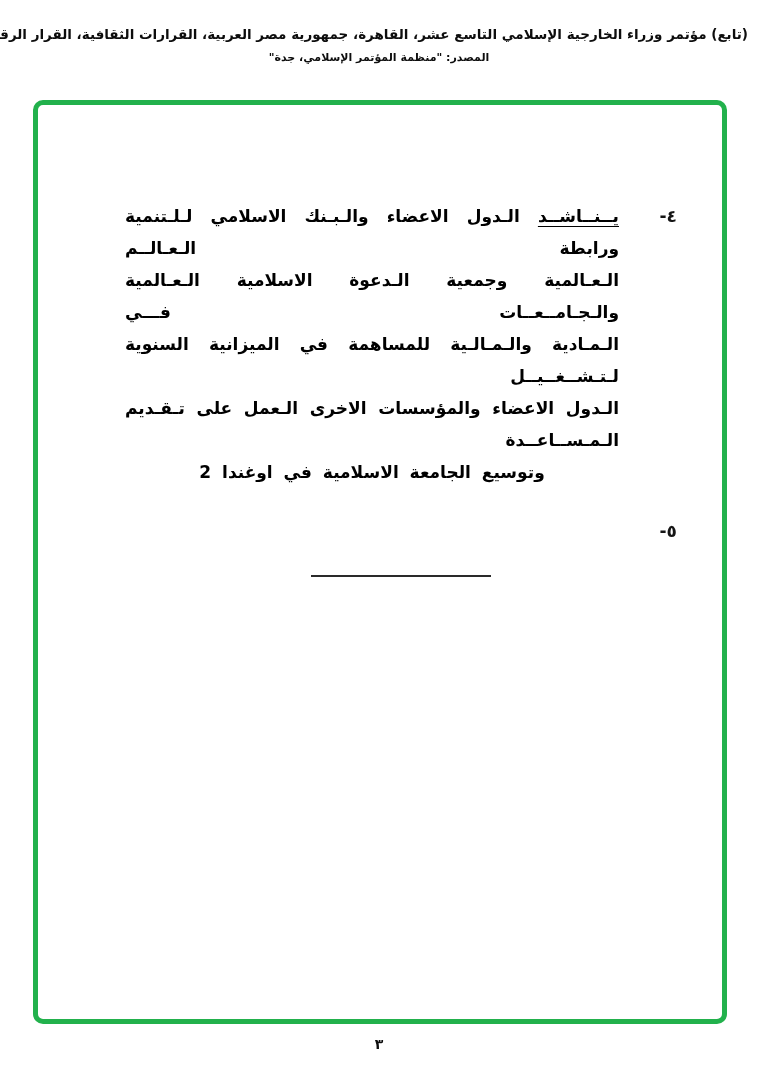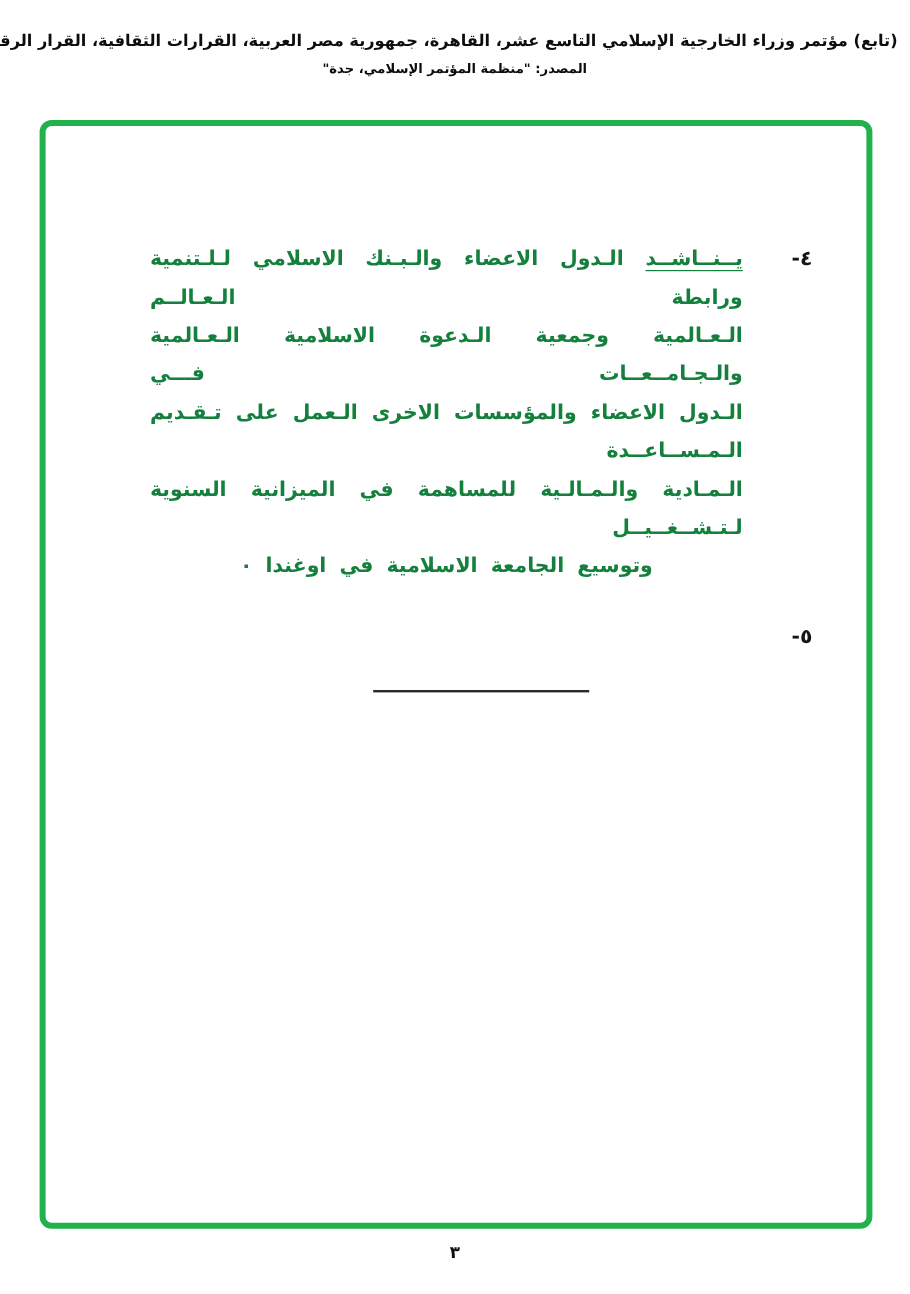--- a/index.html
+++ b/index.html
@@ -55,21 +55,21 @@
     white-space: nowrap;
   }
   .item-text { flex: 1; min-width: 0; }
   .text-line {
     font-size: 17px;
     font-weight: bold;
     line-height: 32px;
     text-align: justify;
     text-align-last: justify;
     word-spacing: 5px;
-    color: #15803d;
+    color: #000000;
   }
   .text-line.center {
     text-align: center;
     text-align-last: center;
   }
   .text-line u {
     text-decoration: underline;
     text-underline-offset: 4px;
   }
   .end-rule {
@@ -97,23 +97,23 @@
   </header>
 
   <div class="green-border" style="border-color: rgb(34, 177, 76);">
     <div class="content" dir="rtl">
       <div class="items" id="items">
           <div class="item">
             <div class="item-number">٤-</div>
             <div class="item-text">
               <div class="text-line"><u>يــنــاشــد</u> الـدول الاعضاء والـبـنك الاسلامي لـلـتنمية ورابطة الـعـالــم</div>
               <div class="text-line">الـعـالمية وجمعية الـدعوة الاسلامية الـعـالمية والـجـامــعــات فـــي</div>
+              <div class="text-line">الـمـادية والـمـالـية للمساهمة في الميزانية السنوية لـتـشــغــيــل</div>
               <div class="text-line">الـدول الاعضاء والمؤسسات الاخرى الـعمل على تـقـديم الـمـســاعــدة</div>
-              <div class="text-line">الـمـادية والـمـالـية للمساهمة في الميزانية السنوية لـتـشــغــيــل</div>
-              <div class="text-line center">وتوسيع الجامعة الاسلامية في اوغندا ٠</div>
+              <div class="text-line center">وتوسيع الجامعة الاسلامية في اوغندا 2</div>
             </div>
           </div>
           <div class="item">
             <div class="item-number">٥-</div>
           </div>
         </div>
       <div class="end-rule"></div>
     </div>
   </div>
 

